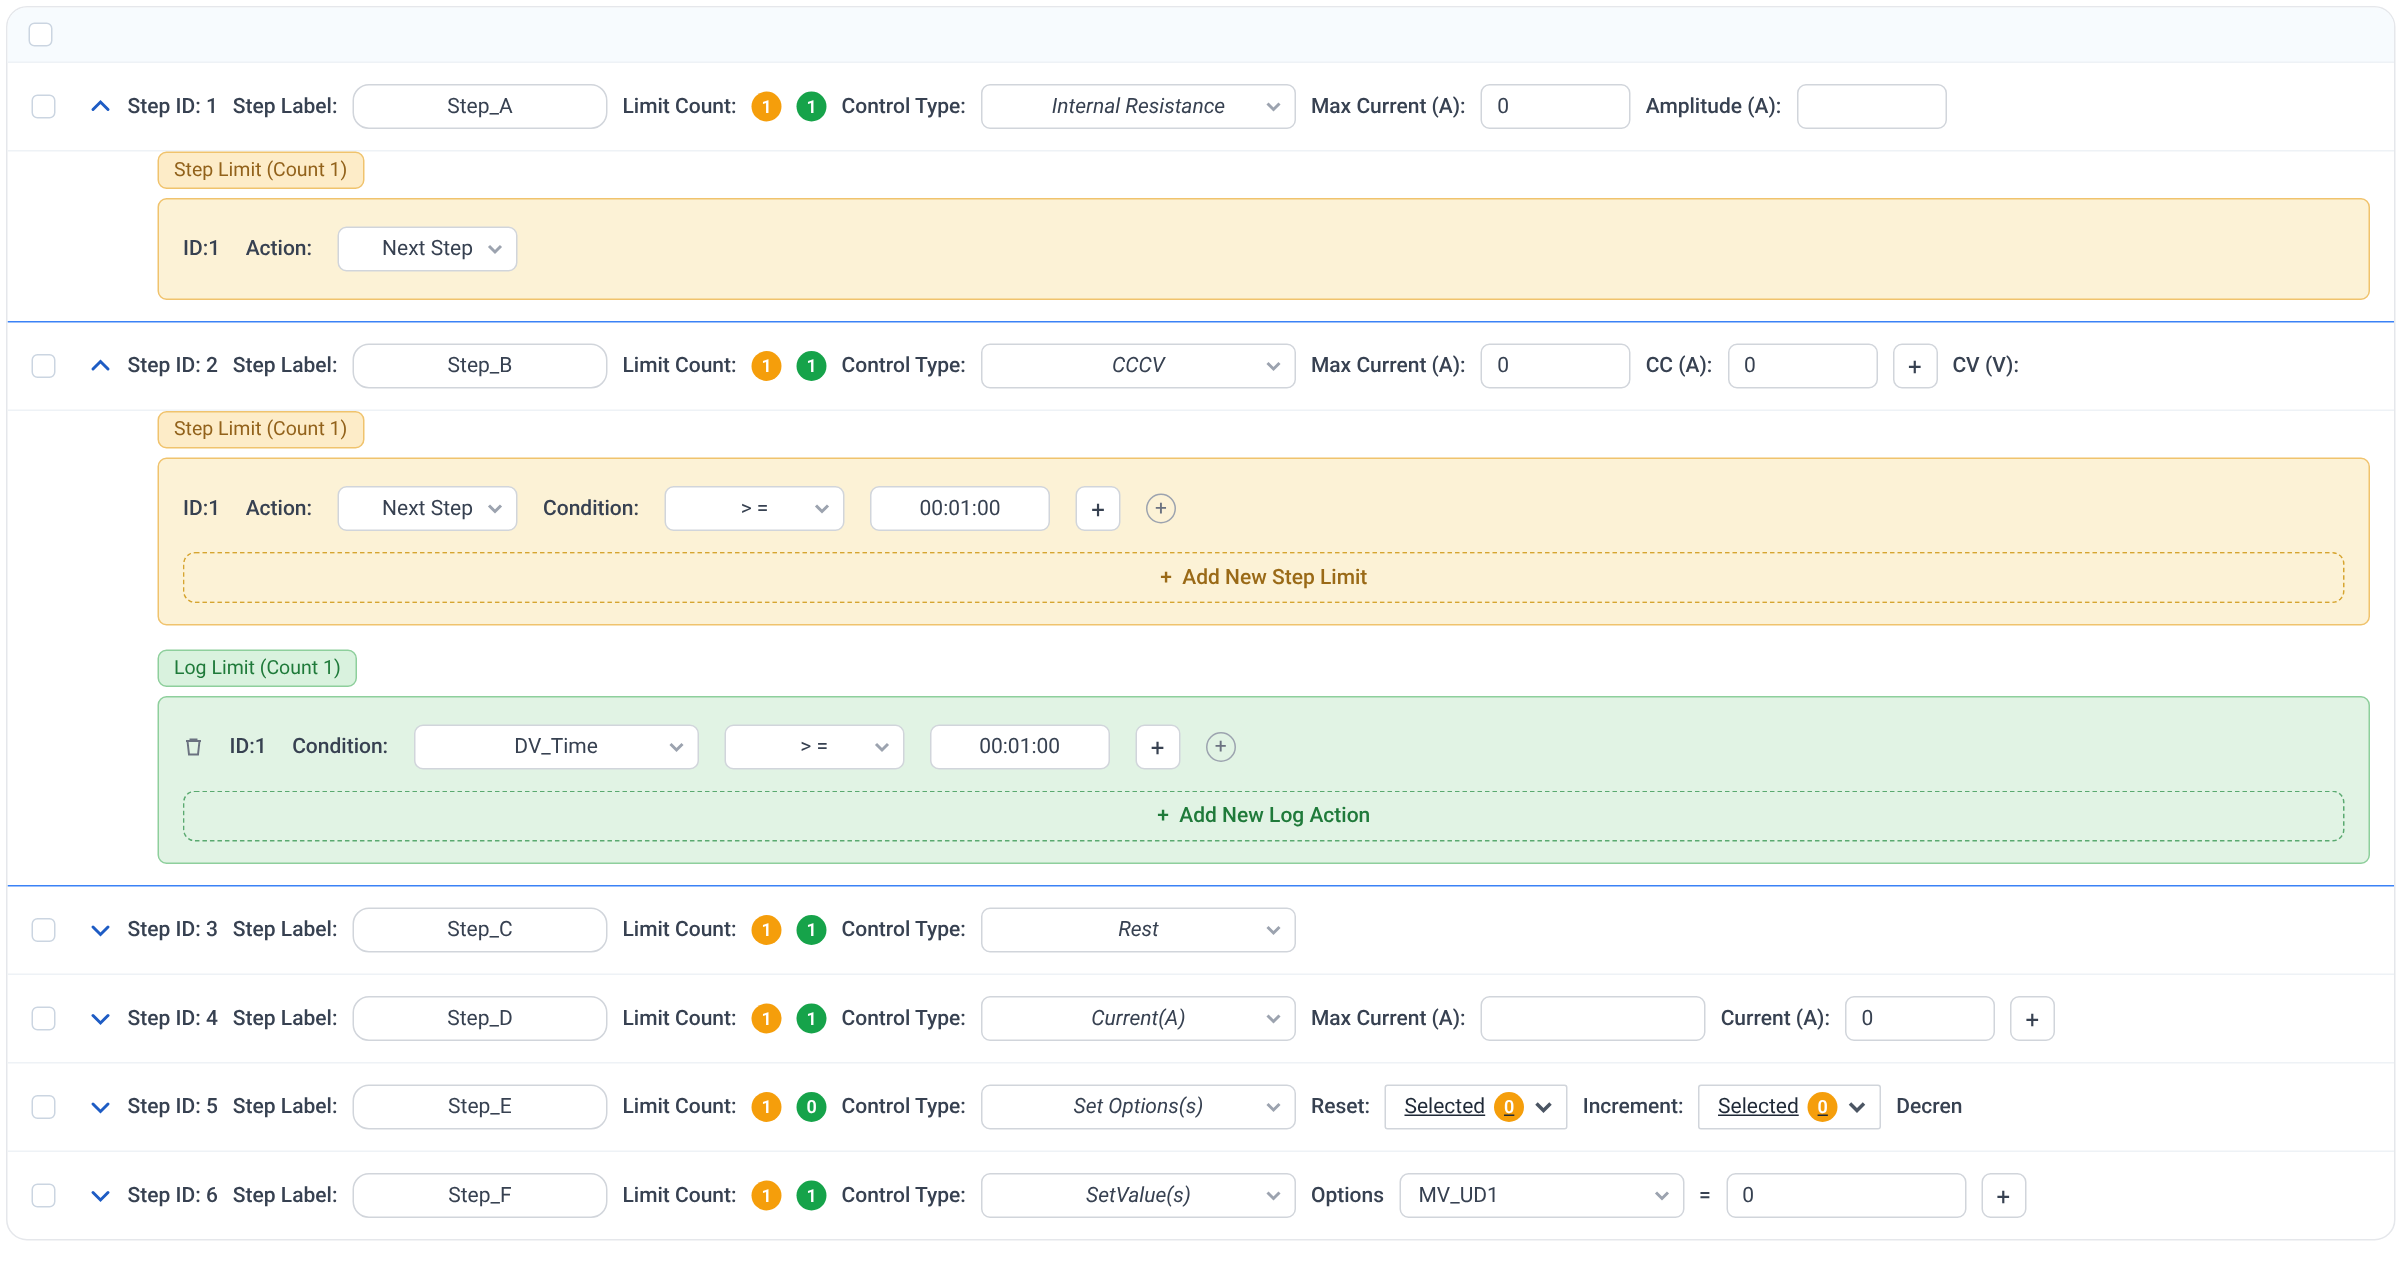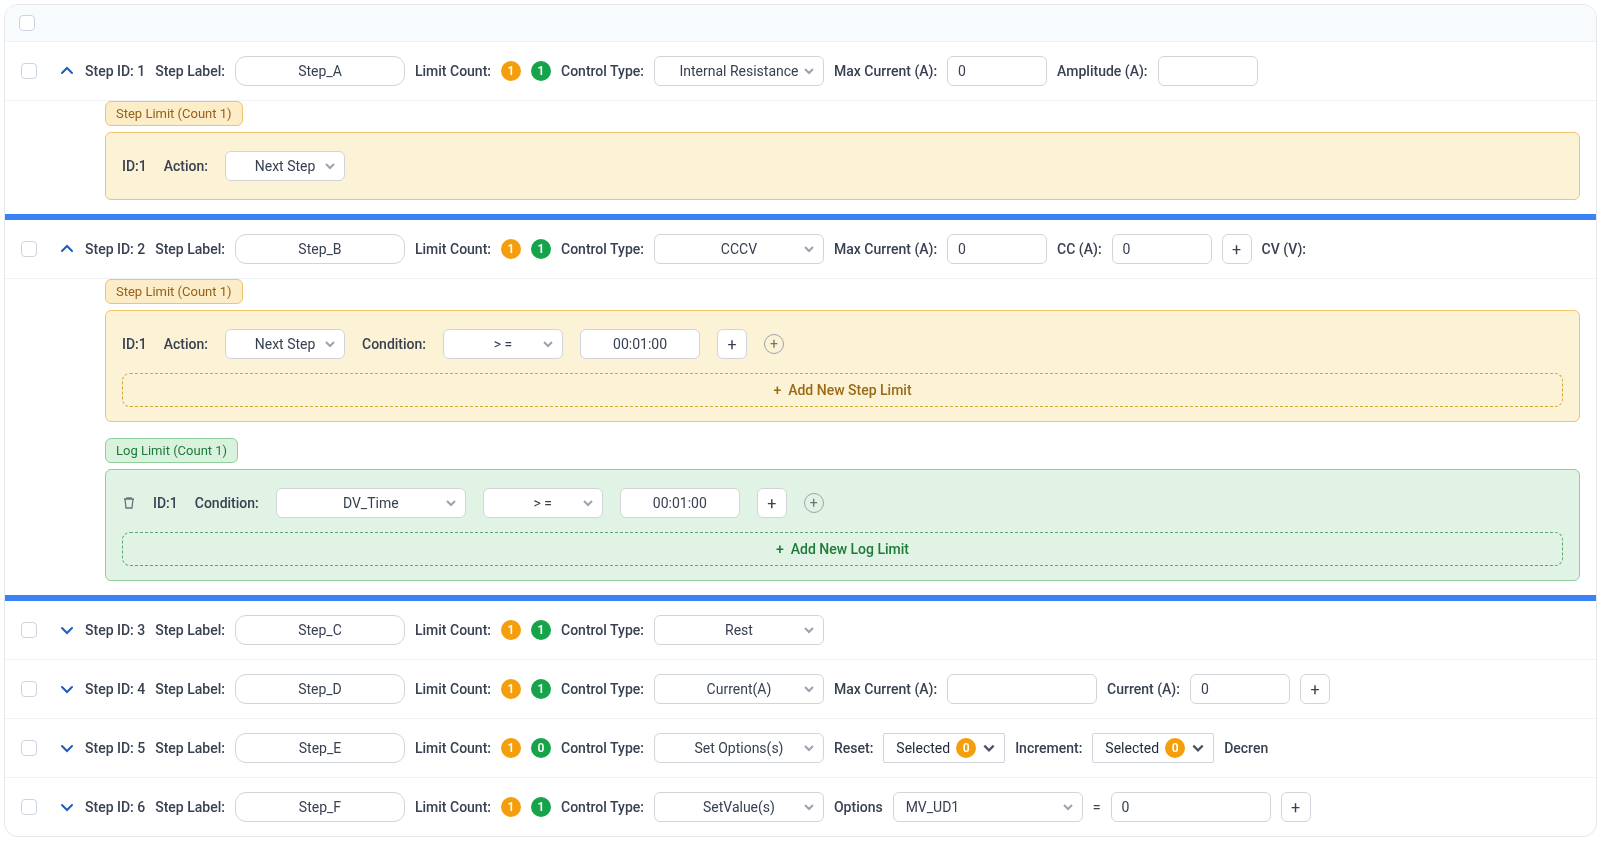--- a/index.html
+++ b/index.html
@@ -9,43 +9,43 @@
 .step-row { display: flex; align-items: center; gap: 10px; padding: 14px 16px; border-bottom: 1px solid #eef2f6; white-space: nowrap; }
 .step-row:last-child { border-bottom: none; }
 .checkbox { width: 16px; height: 16px; border: 1.5px solid #cbd5e1; border-radius: 4px; background: #fff; flex: 0 0 auto; }
 .chev { margin-left: 12px; cursor: pointer; color: #1e5cc4; display: inline-flex; }
 .lbl { color: #374151; font-weight: 500; }
 .input, .select { height: 30px; border: 1px solid #d1d5db; border-radius: 6px; background: #fff; padding: 0 10px; font-size: 14px; color: #374151; }
 .select { position: relative; display: inline-flex; align-items: center; justify-content: center; gap: 6px; min-width: 120px; }
 .select .caret { position: absolute; right: 8px; top: 50%; transform: translateY(-50%); color: #9ca3af; pointer-events: none; }
 .select-center { text-align: center; }
 .step-label-input { width: 170px; text-align: center; border-radius: 11px; }
-.ctl-type { width: 170px; }
+.ctl-type { width: 210px; font-style: italic; }
 .small-sel { width: 56px; }
 .time-input { width: 120px; text-align: center; }
 .num-input { width: 100px; }
 .badge { display: inline-flex; align-items: center; justify-content: center; width: 20px; height: 20px; border-radius: 10px; color: #fff; font-size: 12px; font-weight: 600; }
 .badge-orange { background: #f59e0b; }
 .badge-green { background: #16a34a; }
 .plus-btn { width: 30px; height: 30px; border: 1px solid #d1d5db; border-radius: 6px; background: #fff; display: inline-flex; align-items: center; justify-content: center; font-size: 16px; color: #374151; cursor: pointer; }
 .plus-circle { width: 20px; height: 20px; border: 1.5px solid #9ca3af; border-radius: 10px; display: inline-flex; align-items: center; justify-content: center; color: #6b7280; font-size: 14px; cursor: pointer; }
-.exp-body { padding: 0 16px 14px 100px; border-bottom: 6px solid #3b82f6; }
+.exp-body { padding: 0 16px 14px 100px; border-bottom: 1px solid #3b82f6; }
 .tab-pill { display: inline-block; padding: 4px 10px; border-radius: 6px; border: 1px solid; font-size: 13px; margin-bottom: 6px; }
 .tab-step { background: #fdecc8; border-color: #f0c36d; color: #92621b; }
 .tab-log  { background: #d9f2de; border-color: #8ecf9c; color: #1f7a3a; }
 .panel { border-radius: 6px; padding: 14px 16px; }
 .panel-step { background: #fcf2d6; border: 1px solid #f0c36d; }
 .panel-log  { background: #e1f3e4; border: 1px solid #8ecf9c; }
 .panel-row { display: flex; align-items: center; gap: 17px; margin: 4px 0; }
 .addbar { border: 1.5px dashed; border-radius: 8px; padding: 8px; text-align: center; margin-top: 14px; cursor: pointer; font-weight: 500; }
 .addbar-step { border-color: #d6a531; color: #9a6a17; }
 .addbar-log  { border-color: #5aa970; color: #1f7a3a; }
 .trash { color: #6b7280; cursor: pointer; }
 .eq { color: #374151; font-weight: 500; }
-.sel-w-badge { display: inline-flex; align-items: center; gap: 6px; height: 30px; border: 1px solid #d1d5db; border-radius: 2px; padding: 0 28px 0 12px; position: relative; background: #fff; }
+.sel-w-badge { display: inline-flex; align-items: center; gap: 6px; height: 30px; border: 1px solid #d1d5db; border-radius: 2px; padding: 0 28px 0 12px; position: relative; background: #fff; text-decoration: underline; }
 .sel-w-badge .caret { position: absolute; right: 8px; top: 50%; transform: translateY(-50%); color: #4b5563; }
 svg { display: block; }
 .spacer { margin-top: 16px; }
 </style>
 </head>
 <body>
 
 <div class="shell">
 
   <div class="top-bar">
@@ -182,21 +182,21 @@
           <span class="caret">
               <svg width="12" height="12" viewBox="0 0 12 12">
                 <path d="M2 4 L6 8 L10 4" fill="none" stroke="currentColor" stroke-width="2"></path>
               </svg>
             </span>
         </div>
         <input class="input time-input" value="00:01:00" style="">
         <div class="plus-btn">+</div>
         <span class="plus-circle">+</span>
       </div>
-      <div class="addbar addbar-log">+&nbsp;&nbsp;<span>Add New Log Limit</span></div>
+      <div class="addbar addbar-log">+&nbsp;&nbsp;<span>Add New Log Action</span></div>
     </div>
   </div>
 
   <div class="step-row">
     <div class="checkbox"></div>
     <span class="chev">
       <svg width="16" height="16" viewBox="0 0 16 16">
           <path d="M3 6 L8 11 L13 6" fill="none" stroke="currentColor" stroke-width="2" stroke-linecap="round"></path>
         </svg>
     </span>

